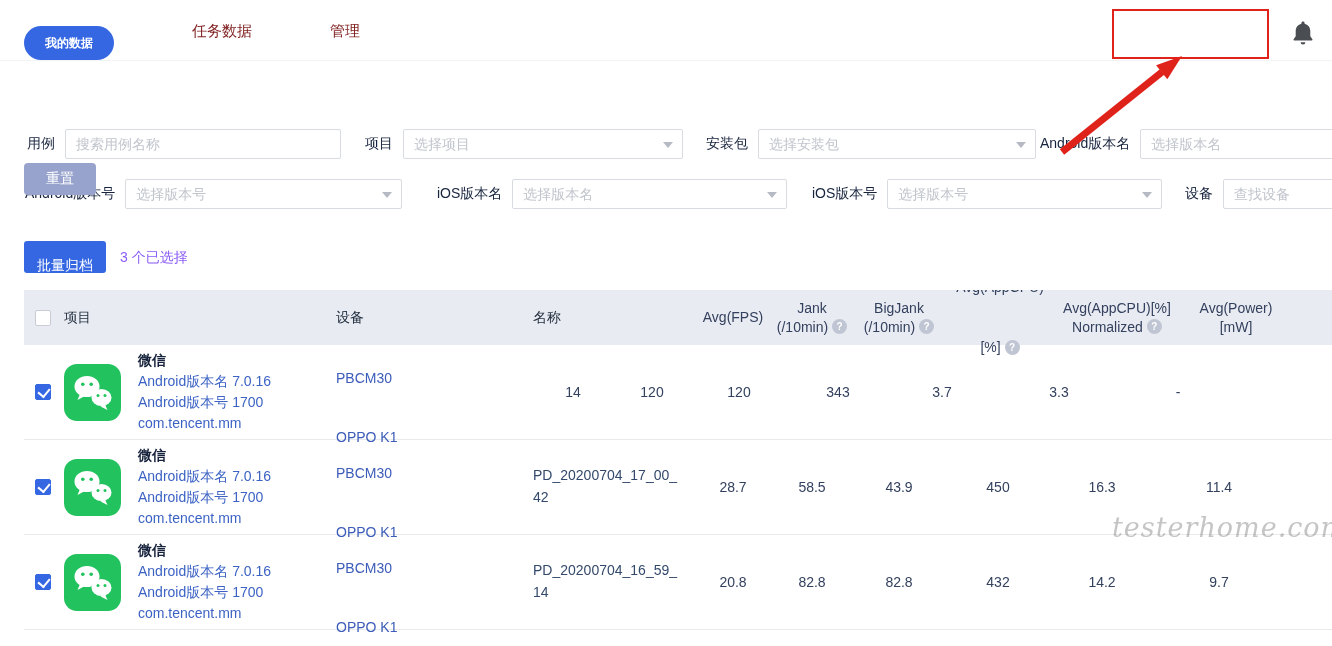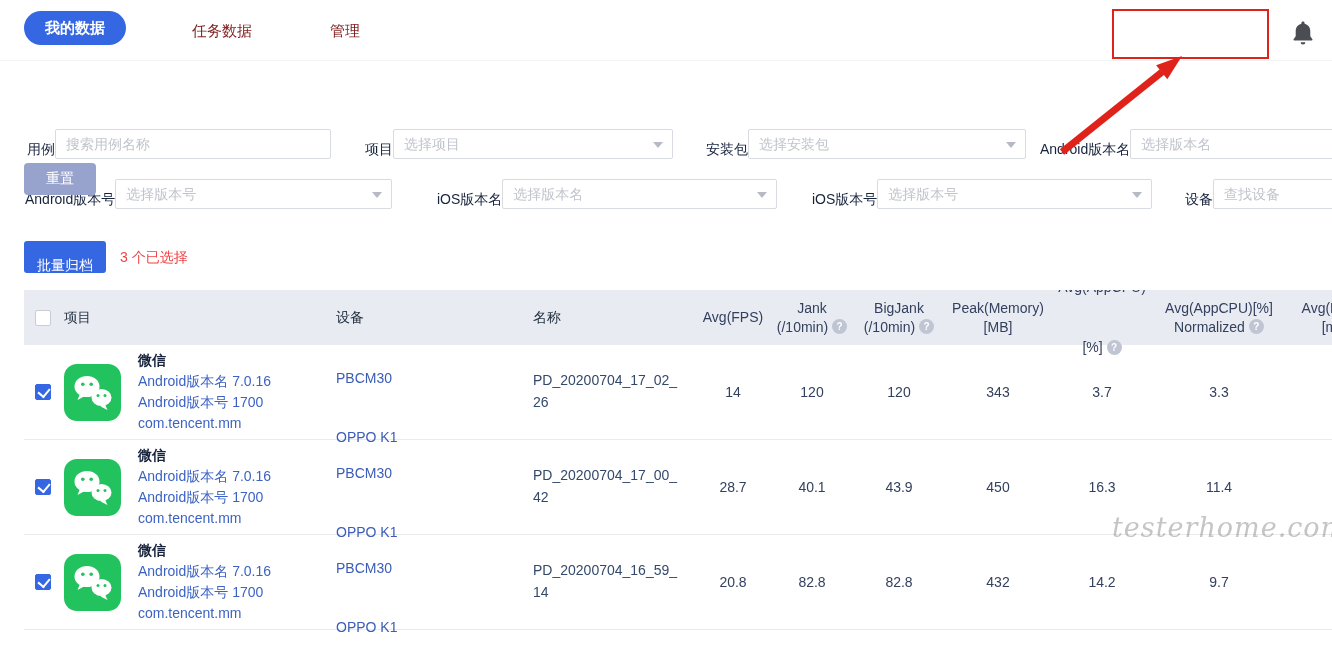--- a/index.html
+++ b/index.html
@@ -2,56 +2,56 @@
 <html><head>
 <meta charset="utf-8">
 <style>
   * { margin:0; padding:0; box-sizing:border-box; }
   html,body { width:1332px; height:646px; overflow:hidden; background:#fff;
     font-family:"Liberation Sans","DejaVu Sans",sans-serif; color:#17233d; }
   .page { position:relative; width:1332px; height:646px; overflow:hidden; }
 
   
   .navbar { position:relative; height:61px; background:#fff; border-bottom:1px solid #f2f3f5; }
-  .nav-pill { position:absolute; left:24px; top:11px; height:34px; padding:0 21px;
-    background:#3567e3; color:#fff; font-weight:bold; font-size:15px; border:none;
+  .nav-pill { position:absolute; left:24px; top:26px; height:34px; padding:0 21px;
+    background:#3567e3; color:#fff; font-weight:bold; font-size:12px; border:none;
     border-radius:17px; display:flex; align-items:center; cursor:pointer; }
   .nav-item { position:absolute; top:22px; font-size:15px; color:#7f1d1d; cursor:pointer; }
   .nav-item.t2 { left:192px; }
   .nav-item.t3 { left:330px; }
   .compare-btn { position:absolute; left:1122px; top:15px; width:138px; height:38px;
     background:#fff; border:1px solid #d4d7dc; border-radius:19px; font-size:14px;
     color:#17233d; cursor:pointer; }
   .anno-rect { position:absolute; left:1112px; top:9px; width:157px; height:50px;
     border:2px solid #e0231a; pointer-events:none; z-index:30; }
   .bell { position:absolute; left:1291px; top:20px; width:24px; height:26px; cursor:pointer; }
 
   
   .filters { position:relative; height:160px; }
-  .f-item { position:absolute; display:flex; align-items:flex-end; gap:0; }
+  .f-item { position:absolute; display:flex; align-items:center; gap:10px; }
   .f-label { font-size:14px; color:#17233d; white-space:nowrap; }
   .f-field { position:relative; }
   .f-field input { height:30px; border:1px solid #d8dbe0; border-radius:2px;
     font-size:14px; padding:0 10px; color:#4d7c0f; width:100%; outline:none;
     font-family:inherit; }
   .f-field input::placeholder { color:#c0c4cc; }
   .f-field.has-caret input { padding-right:28px; }
   .caret { position:absolute; right:10px; top:13px; width:0; height:0;
     border-left:5px solid transparent; border-right:5px solid transparent;
     border-top:6px solid #b6bac4; pointer-events:none; }
   .reset-btn { position:absolute; left:24px; top:102px; width:72px; height:32px;
     background:#98a3cd; color:#fff; font-size:14px; border:none; border-radius:4px;
     cursor:pointer; }
 
   
   .toolbar { position:absolute; left:0; top:230px; width:100%; height:50px; }
   .archive-btn { position:absolute; left:24px; top:11px; height:31px; padding:16px 13px;
     background:#3567e3; color:#fff; font-size:14px; border:none; border-radius:3px;
     cursor:pointer; }
-  .sel-count { position:absolute; left:120px; top:19px; font-size:14px; color:#ef4444; }
+  .sel-count { position:absolute; left:120px; top:19px; font-size:14px; color:#8b5cf6; }
 
   
   .table-wrap { position:absolute; left:24px; top:290px; width:1308px; height:356px; overflow:hidden; }
   .t-inner { width:1369px; }
   .t-row { display:flex; align-items:center; }
   .t-head { height:55px; background:#e9ebf2; font-size:13.5px; color:#1f2d3d; }
   .t-body-row { height:95px; border-bottom:1px solid #e8eaec; background:#fff; }
   .c-check { width:40px; flex:none; display:flex; align-items:center; padding-left:11px; }
   .c-project { width:272px; flex:none; display:flex; align-items:center; }
   .c-device { width:197px; flex:none; font-size:14px; }
@@ -185,26 +185,20 @@
                 <span class="help">?</span>
               </div>
             </div>
             <div class="c-m c-m3">
               <div class="h-line">BigJank</div>
               <div class="h-line">
                 <span>(/10min)</span>
                 <span class="help">?</span>
               </div>
             </div>
-            <div class="c-m c-m4">
-              <div class="h-line">Peak(Memory)</div>
-              <div class="h-line">
-                <span>[MB]</span>
-              </div>
-            </div>
             <div class="c-m c-m5">
               <div class="h-line">Avg(AppCPU)</div>
               <div class="h-line">
                 <span>[%]</span>
                 <span class="help">?</span>
               </div>
             </div>
             <div class="c-m c-m6">
               <div class="h-line">Avg(AppCPU)[%]</div>
               <div class="h-line">
@@ -241,23 +235,20 @@
           <div class="proj-title">微信</div>
           <div class="proj-line">Android版本名 7.0.16</div>
           <div class="proj-line">Android版本号 1700</div>
           <div class="proj-line">com.tencent.mm</div>
         </div>
       </div>
       <div class="c-device">
         <div class="dev-line">PBCM30</div>
         <div class="dev-line">OPPO K1</div>
       </div>
-      <div class="c-name">
-        <span class="name-link">PD_20200704_17_02_26</span>
-      </div>
     <div class="c-m c-m1">14</div>
             <div class="c-m c-m2">120</div>
             <div class="c-m c-m3">120</div>
             <div class="c-m c-m4">343</div>
             <div class="c-m c-m5">3.7</div>
             <div class="c-m c-m6">3.3</div>
             <div class="c-m c-m7">-</div>
           </div>
 
     <div class="t-row t-body-row">
@@ -284,21 +275,21 @@
         </div>
       </div>
       <div class="c-device">
         <div class="dev-line">PBCM30</div>
         <div class="dev-line">OPPO K1</div>
       </div>
       <div class="c-name">
         <span class="name-link">PD_20200704_17_00_42</span>
       </div>
     <div class="c-m c-m1">28.7</div>
-            <div class="c-m c-m2">40.1</div>
+            <div class="c-m c-m2">58.5</div>
             <div class="c-m c-m3">43.9</div>
             <div class="c-m c-m4">450</div>
             <div class="c-m c-m5">16.3</div>
             <div class="c-m c-m6">11.4</div>
             <div class="c-m c-m7">-</div>
           </div>
 
     <div class="t-row t-body-row">
       <div class="c-check">
         <span class="cbx checked"></span>

